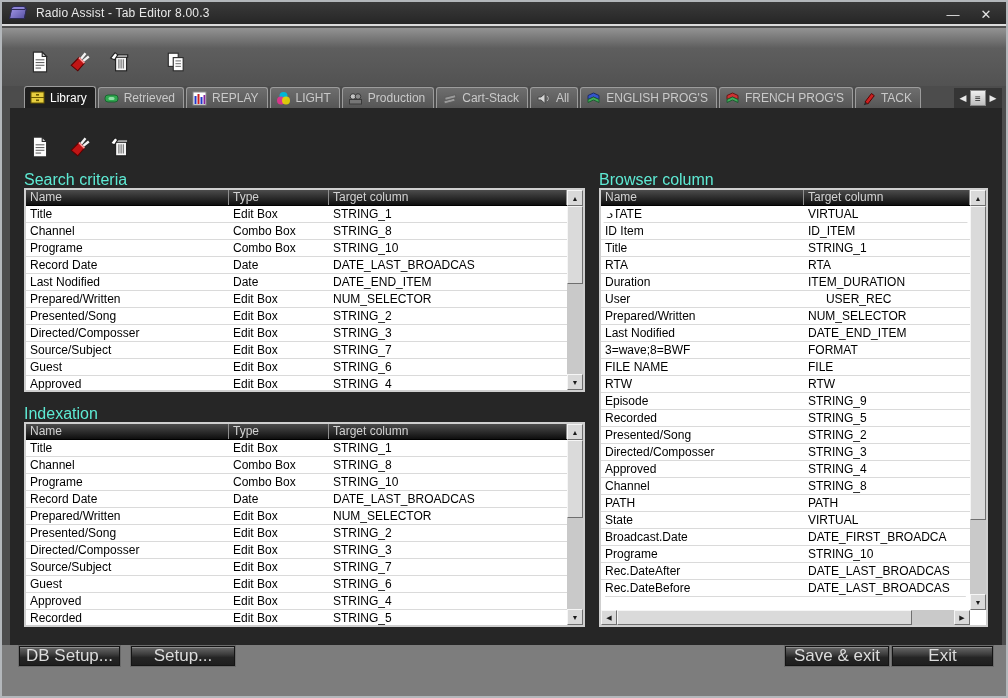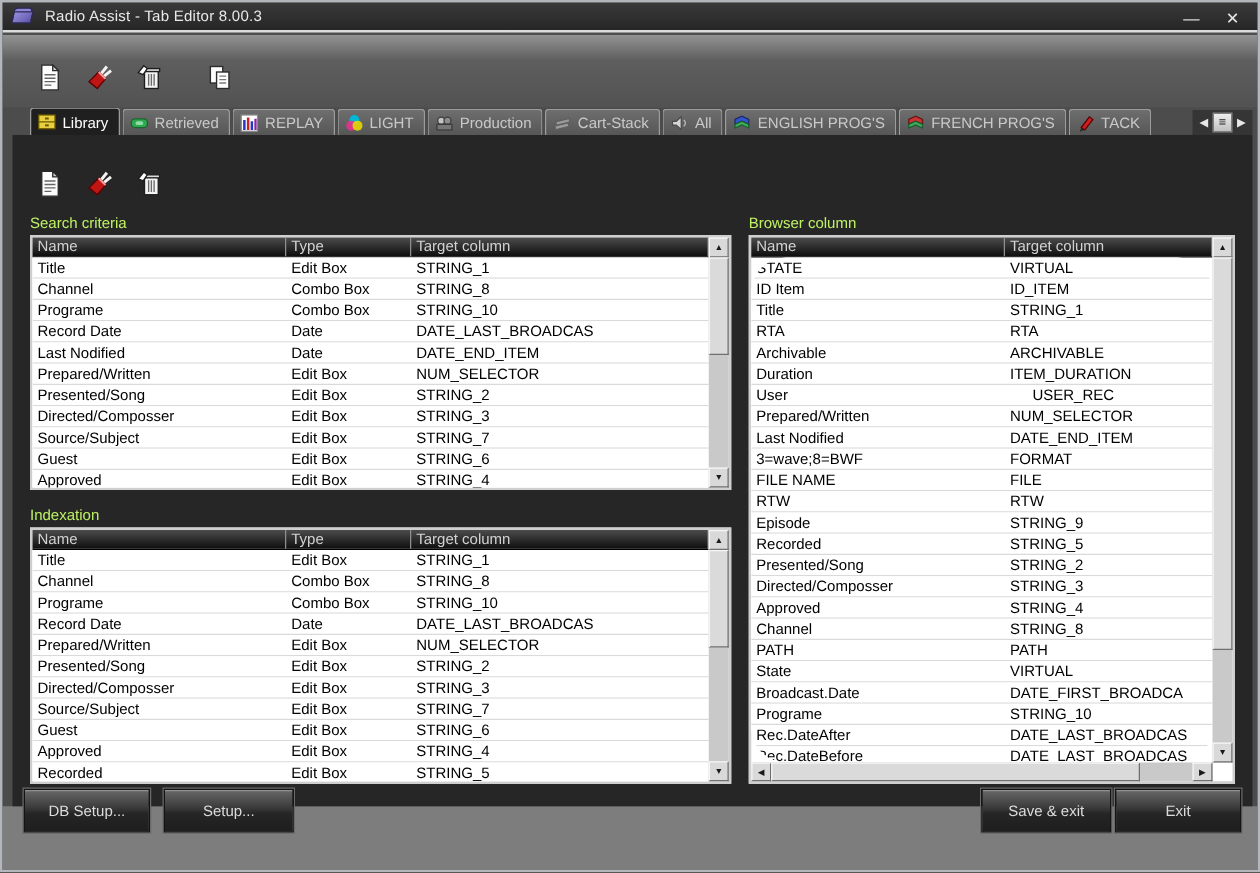--- a/index.html
+++ b/index.html
@@ -46,21 +46,21 @@
   .tabnav { position:absolute; right:4px; top:86px; height:20px; display:flex; align-items:center;
             background:#353535; padding:0 2px; }
   .tabnav .nv { width:14px; height:16px; color:#e8e8e8; font-size:9px; display:flex;
                 align-items:center; justify-content:center; }
   .tabnav .nv.mid { background:linear-gradient(#efefef,#bfbfbf); color:#222; border:1px solid #888;
                     width:16px; font-size:10px; }
 
   
   .panel { position:absolute; left:8px; top:106px; width:992px; height:537px; background:#262626; }
 
-  .section-label { position:absolute; color:#bef264; font-size:12px; }
+  .section-label { position:absolute; color:#5eead4; font-size:16px; }
 
   
   .tablebox { position:absolute; background:#ffffff; border:2px solid #cfcfcf; }
   .thead { position:absolute; left:0; top:0; height:16px; display:flex;
            background:linear-gradient(#4c4c4c,#0e0e0e); border-bottom:1px solid #000; }
   .thcell { color:#d2d2d2; font-size:12px; line-height:15px; padding-left:4px;
             border-right:1px solid #8f8f8f; white-space:nowrap; overflow:hidden; }
   .tbody { position:absolute; left:0; top:16px; overflow:hidden; background:#fff; }
   .trow { display:flex; height:17px; border-bottom:1px solid #dadada; background:#fff; }
   .tcell { font-size:12px; line-height:16px; color:#000; padding-left:4px;
@@ -74,21 +74,21 @@
   .sb-thumb { position:absolute; left:0; width:16px; background:#dadada;
               border:1px solid; border-color:#f6f6f6 #6f6f6f #6f6f6f #f6f6f6; }
   .hscroll { position:absolute; left:0; bottom:0; height:15px; background:#c9c9c9; }
   .hs-btn { position:absolute; top:0; width:16px; height:15px; background:#d9d9d9;
             border:1px solid; border-color:#f6f6f6 #6f6f6f #6f6f6f #f6f6f6;
             display:flex; align-items:center; justify-content:center; font-size:7px; color:#1a1a1a; }
   .hs-thumb { position:absolute; top:0; height:15px; background:#dadada;
               border:1px solid; border-color:#f6f6f6 #6f6f6f #6f6f6f #f6f6f6; }
 
   
-  .fbtn { position:absolute; top:629px; height:35px; color:#dcdcdc; font-size:12px;
+  .fbtn { position:absolute; top:644px; height:20px; color:#dcdcdc; font-size:17px;
           display:flex; align-items:center; justify-content:center;
           background:linear-gradient(180deg,#686868,#3e3e3e 40%,#252525 58%,#1e1e1e);
           border:1px solid #141414; box-shadow:inset 0 1px 0 #8f8f8f, 0 0 0 1px #6a6a6a; }
 </style>
 </head>
 <body>
 
 <div id="screen">
 
   <div class="titlebar">
@@ -463,24 +463,20 @@
         </div>
         <div class="trow">
           <div class="tcell" style="width: 203px;">Title</div>
           <div class="tcell" style="width: 166px;">STRING_1</div>
         </div>
         <div class="trow">
           <div class="tcell" style="width: 203px;">RTA</div>
           <div class="tcell" style="width: 166px;">RTA</div>
         </div>
         <div class="trow">
-          <div class="tcell" style="width: 203px;">Archivable</div>
-          <div class="tcell" style="width: 166px;">ARCHIVABLE</div>
-        </div>
-        <div class="trow">
           <div class="tcell" style="width: 203px;">Duration</div>
           <div class="tcell" style="width: 166px;">ITEM_DURATION</div>
         </div>
         <div class="trow">
           <div class="tcell" style="width: 203px;">User</div>
           <div class="tcell" style="width: 166px; margin-left: 40px;">USER_REC</div>
         </div>
         <div class="trow">
           <div class="tcell" style="width: 203px;">Prepared/Written</div>
           <div class="tcell" style="width: 166px;">NUM_SELECTOR</div>

